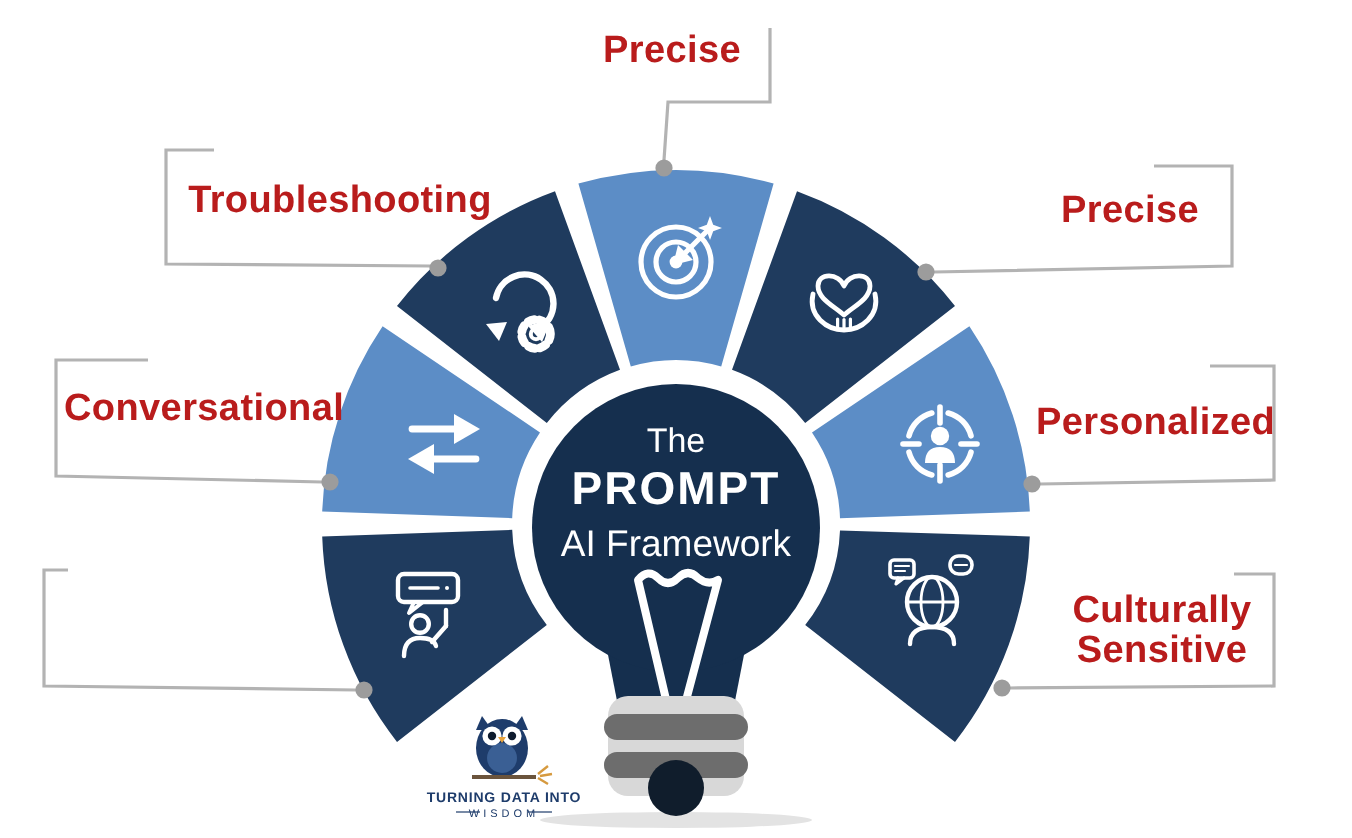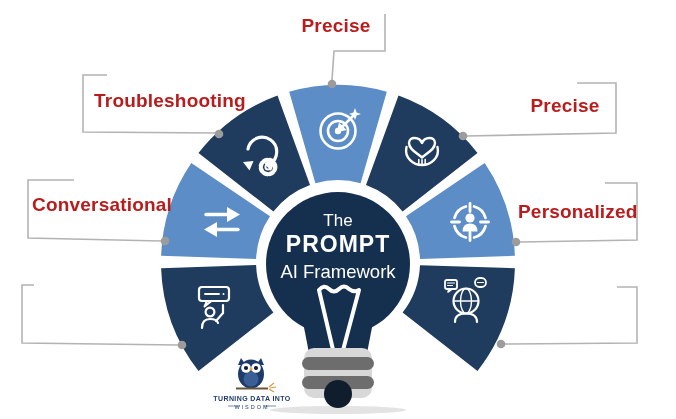--- a/index.html
+++ b/index.html
@@ -171,14 +171,15 @@
 
   <div class="seg-label" style="left:88px; top:91px; width:164px;">Troubleshooting</div>
 
   <div class="seg-label" style="left:32px; top:195px; width:130px;">Conversational</div>
 
 
   <div class="seg-label" style="left:512px; top:96px; width:106px;">Precise</div>
 
   <div class="seg-label" style="left:518px; top:202px; width:118px;">Personalized</div>
 
+  <div class="seg-label" style="left:530px; top:296px; width:102px;">Culturally Sensitive</div>
 
 </div>
 
 </body></html>

